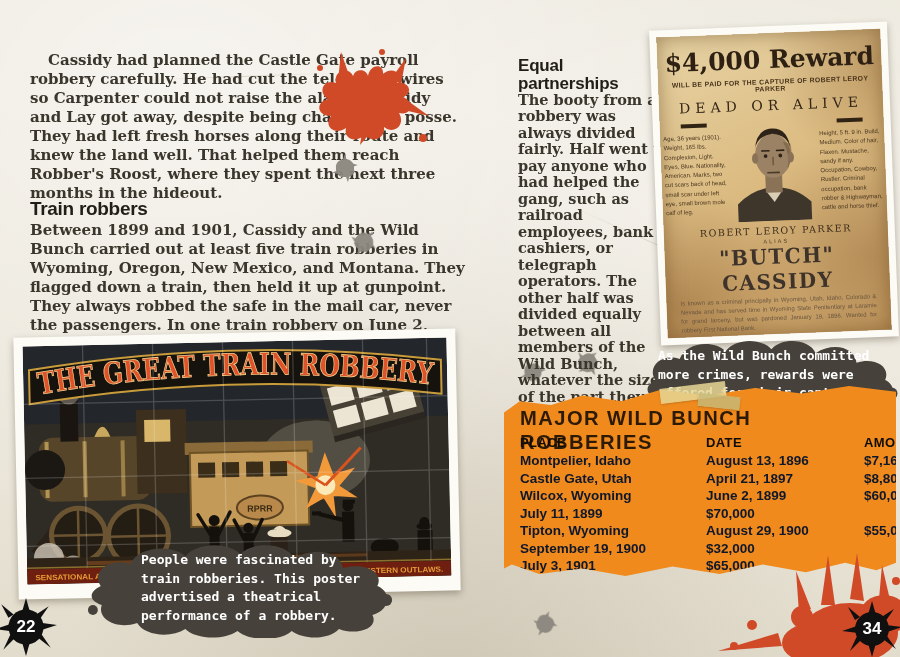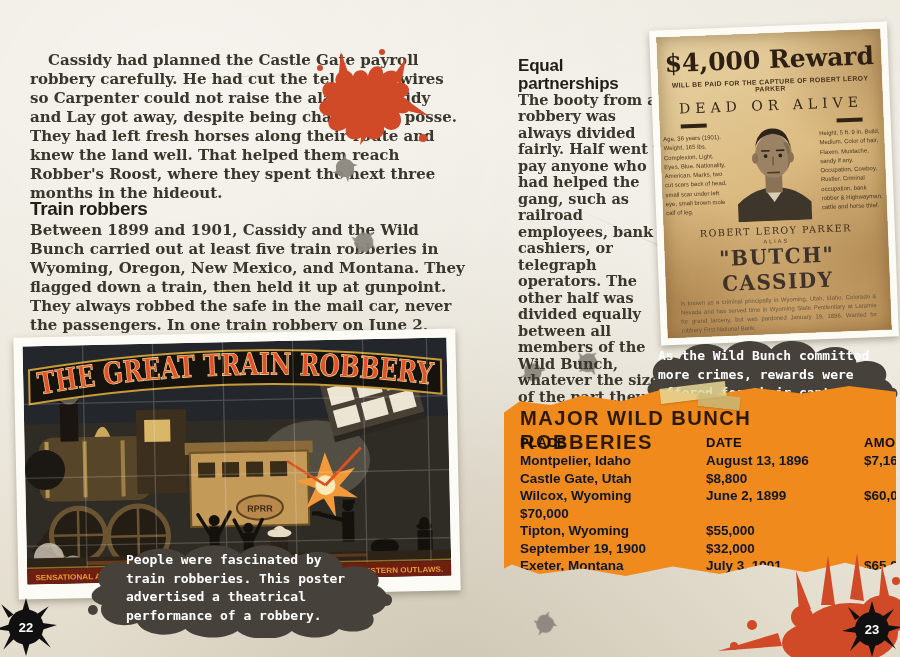--- a/index.html
+++ b/index.html
@@ -65,21 +65,21 @@
   .panel-title{position:absolute;left:16px;top:20px;font-size:21px;font-weight:800;letter-spacing:1.5px;color:#2c1a05;transform:scaleX(.96);transform-origin:left;}
   .tbl{position:absolute;left:16px;top:48px;right:10px;}
   .tbl-head,.tbl-row{display:grid;grid-template-columns:186px 158px 1fr;}
   .tbl-head span{font-size:13px;font-weight:800;color:#0f0c05;letter-spacing:.4px;line-height:18px;}
   .tbl-row span{font-size:13.5px;font-weight:bold;color:#0f172a;line-height:17.5px;}
 
   .tape{position:absolute;box-shadow:0 1px 2px rgba(80,60,20,.25);}
 
   
   .badge{display:flex;align-items:center;justify-content:center;}
-  .badge span{position:absolute;color:#fff;font-weight:bold;font-size:13px;}
+  .badge span{position:absolute;color:#fff;font-weight:bold;font-size:17px;}
 
   .bullet{filter:blur(.4px);opacity:.95;}
 
   svg text{font-family:"DejaVu Serif","Liberation Serif",serif;}
   .svg-sans{font-family:"Liberation Sans",sans-serif !important;}
 </style>
 </head>
 <body>
 
 <div id="stage">
@@ -268,21 +268,21 @@
     </svg>
   </div>
 
   <svg class="abs splat-caption" style="left:85px;top:538px;" width="315" height="100" viewBox="0 0 320 100" preserveAspectRatio="none">
     <g fill="#46423b">
       <path d="M16,48 C6,34 24,20 46,26 C54,8 88,6 102,18 C114,4 146,4 158,16 C172,2 206,6 212,20 C234,8 260,14 262,30 C284,24 304,34 297,48 C312,54 310,72 292,77 C299,90 276,98 258,91 C248,102 222,102 210,93 C198,104 166,103 155,93 C140,103 112,101 102,91 C86,101 60,97 53,85 C32,92 12,81 17,67 C3,62 4,54 16,48 Z"></path>
       <circle cx="306" cy="62" r="6"></circle>
         <circle cx="8" cy="72" r="5"></circle>
     </g>
   </svg>
-  <div class="abs mono cap-text" style="left:126px;top:551px;width:232px;">People were fascinated by train robberies. This poster advertised a theatrical performance of a robbery.</div>
+  <div class="abs mono cap-text" style="left:141px;top:551px;width:232px;">People were fascinated by train robberies. This poster advertised a theatrical performance of a robbery.</div>
 
   <div class="abs badge" style="left:-12px;top:596px;width:76px;height:62px;">
     <svg width="76" height="62" viewBox="0 0 64 60">
       <g fill="#101010">
         <circle cx="32" cy="30" r="17"></circle>
         <path d="M32,2 L36,16 L28,16 Z"></path>
           <path d="M62,28 L46,26 L47,33 Z"></path>
           <path d="M32,58 L28,44 L36,44 Z"></path>
           <path d="M2,32 L18,34 L17,27 Z"></path>
         <path d="M54,10 L40,19 L45,23 Z"></path>
@@ -355,45 +355,47 @@
       <div class="tbl-body">
 
           <div class="tbl-row">
             <span>Montpelier, Idaho</span>
             <span>August 13, 1896</span>
             <span>$7,165</span>
           </div>
 
           <div class="tbl-row">
             <span>Castle Gate, Utah</span>
+            <span>April 21, 1897</span>
             <span>$8,800</span>
           </div>
 
           <div class="tbl-row">
             <span>Wilcox, Wyoming</span>
             <span>June 2, 1899</span>
             <span>$60,000</span>
           </div>
 
           <div class="tbl-row">
+            <span>July 11, 1899</span>
             <span>$70,000</span>
           </div>
 
           <div class="tbl-row">
             <span>Tipton, Wyoming</span>
+            <span>August 29, 1900</span>
             <span>$55,000</span>
           </div>
 
           <div class="tbl-row">
             <span>September 19, 1900</span>
             <span>$32,000</span>
           </div>
 
           <div class="tbl-row">
-            <span>Exeter, Montana</span>
             <span>July 3, 1901</span>
             <span>$65,000</span>
           </div>
         </div>
     </div>
   </div>
 
   <div class="abs tape" style="left:660px;top:385px;width:66px;height:15px;background:rgba(230,214,148,.85);transform:rotate(-7deg);"></div>
   <div class="abs tape" style="left:698px;top:395px;width:42px;height:13px;background:rgba(198,186,124,.8);transform:rotate(6deg);"></div>
 
@@ -421,16 +423,16 @@
         <path d="M32,2 L36,16 L28,16 Z"></path>
           <path d="M62,28 L46,26 L47,33 Z"></path>
           <path d="M32,58 L28,44 L36,44 Z"></path>
           <path d="M2,32 L18,34 L17,27 Z"></path>
         <path d="M54,10 L40,19 L45,23 Z"></path>
           <path d="M56,50 L43,40 L47,37 Z"></path>
           <path d="M10,52 L21,41 L17,37 Z"></path>
           <path d="M8,8 L20,18 L15,21 Z"></path>
       </g>
     </svg>
-    <span>23</span>
+    <span>34</span>
   </div>
 
 </div>
 
 </body></html>

